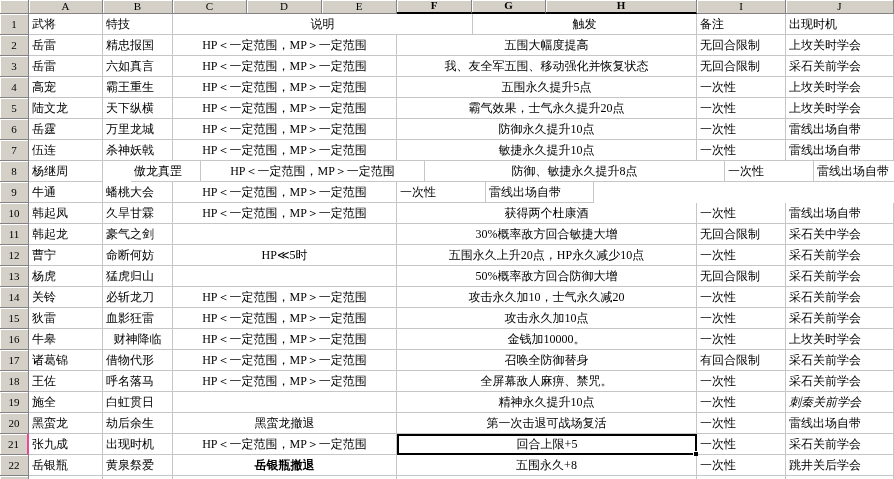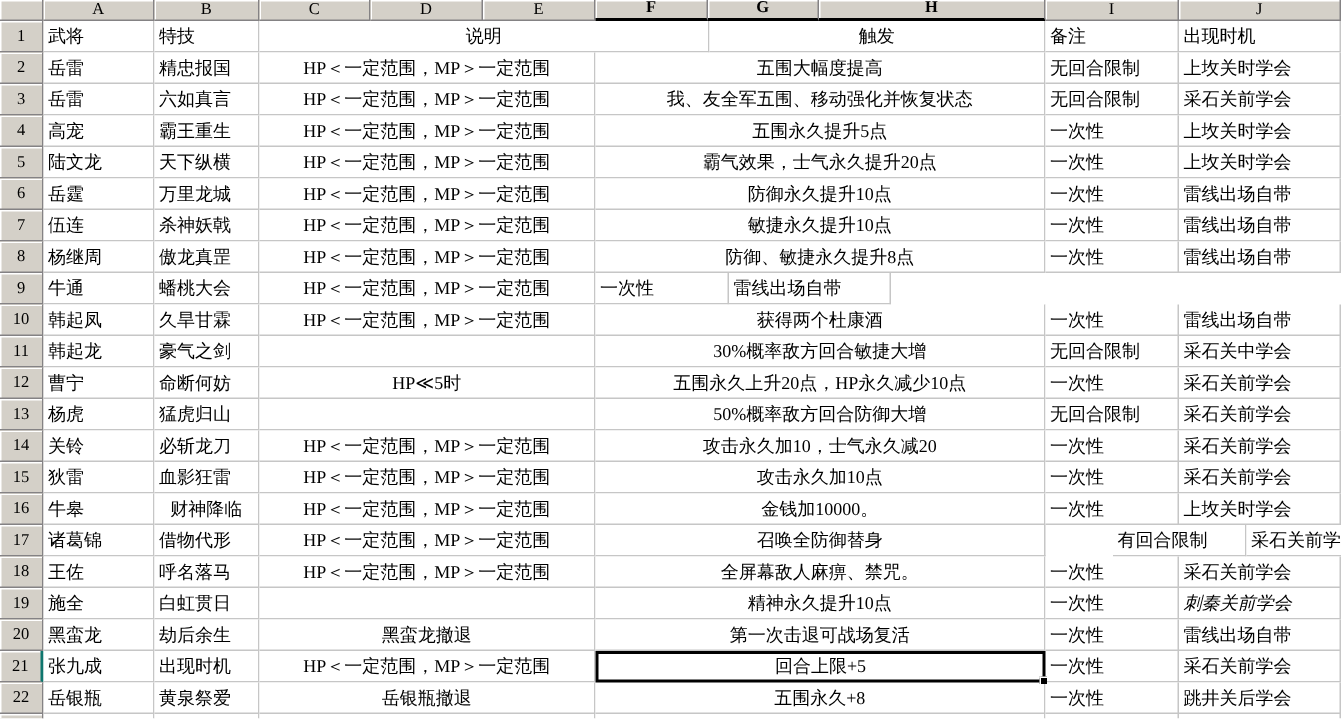--- a/index.html
+++ b/index.html
@@ -18,21 +18,21 @@
   }
   .hdr-cell.sel { font-weight:bold; border-bottom:2px solid #000; line-height:11px; }
   .grid-row { display:flex; height:21px; }
   .row-hdr {
     box-sizing:border-box; flex:none; width:29px; background:#d4d0c8;
     border-right:1px solid #848284; border-bottom:1px solid #848284;
     box-shadow:inset 1px 1px 0 #ffffff;
     font-size:11px; text-align:center; line-height:20px; overflow:hidden;
     user-select:none;
   }
-  .row-hdr.sel { font-weight:normal; border-right:2px solid #0f766e; }
+  .row-hdr.sel { font-weight:normal; border-right:2px solid #ec4899; }
   .cell {
     box-sizing:border-box; flex:none; background:#fff;
     border-right:1px solid #c6c6c6; border-bottom:1px solid #c6c6c6;
     line-height:20px; white-space:nowrap; overflow:hidden;
   }
   .cell.left { text-align:left; padding:0 3px; }
   .cell.center { text-align:center; }
   .cell.selected {
     border:2px solid #000; line-height:17px; overflow:visible;
     position:relative; z-index:2;
@@ -119,21 +119,21 @@
       <div class="cell left" style="width: 74px;">伍连</div>
       <div class="cell left" style="width: 70px;">杀神妖戟</div>
       <div class="cell center" style="width: 224px;">HP＜一定范围，MP＞一定范围</div>
       <div class="cell center" style="width: 300px;">敏捷永久提升10点</div>
       <div class="cell left" style="width: 89px;">一次性</div>
       <div class="cell left" style="width: 108px;">雷线出场自带</div>
     </div>
     <div class="grid-row">
       <div class="row-hdr">8</div>
       <div class="cell left" style="width: 74px;">杨继周</div>
-      <div class="cell left" style="width: 70px;">傲龙真罡</div>
+      <div class="cell left" style="width: 70px; margin-left: 28px;">傲龙真罡</div>
       <div class="cell center" style="width: 224px;">HP＜一定范围，MP＞一定范围</div>
       <div class="cell center" style="width: 300px;">防御、敏捷永久提升8点</div>
       <div class="cell left" style="width: 89px;">一次性</div>
       <div class="cell left" style="width: 108px;">雷线出场自带</div>
     </div>
     <div class="grid-row">
       <div class="row-hdr">9</div>
       <div class="cell left" style="width: 74px;">牛通</div>
       <div class="cell left" style="width: 70px;">蟠桃大会</div>
       <div class="cell center" style="width: 224px;">HP＜一定范围，MP＞一定范围</div>
@@ -202,21 +202,21 @@
       <div class="cell center" style="width: 300px;">金钱加10000。</div>
       <div class="cell left" style="width: 89px;">一次性</div>
       <div class="cell left" style="width: 108px;">上坆关时学会</div>
     </div>
     <div class="grid-row">
       <div class="row-hdr">17</div>
       <div class="cell left" style="width: 74px;">诸葛锦</div>
       <div class="cell left" style="width: 70px;">借物代形</div>
       <div class="cell center" style="width: 224px;">HP＜一定范围，MP＞一定范围</div>
       <div class="cell center" style="width: 300px;">召唤全防御替身</div>
-      <div class="cell left" style="width: 89px; margin-left: 45px;">有回合限制</div>
+      <div class="cell left" style="width: 89px;">有回合限制</div>
       <div class="cell left" style="width: 108px;">采石关前学会</div>
     </div>
     <div class="grid-row">
       <div class="row-hdr">18</div>
       <div class="cell left" style="width: 74px;">王佐</div>
       <div class="cell left" style="width: 70px;">呼名落马</div>
       <div class="cell center" style="width: 224px;">HP＜一定范围，MP＞一定范围</div>
       <div class="cell center" style="width: 300px;">全屏幕敌人麻痹、禁咒。</div>
       <div class="cell left" style="width: 89px;">一次性</div>
       <div class="cell left" style="width: 108px;">采石关前学会</div>
@@ -245,21 +245,21 @@
       <div class="cell left" style="width: 70px;">出现时机</div>
       <div class="cell center" style="width: 224px;">HP＜一定范围，MP＞一定范围</div>
       <div class="cell center selected" style="width: 300px;">回合上限+5<div class="fill-handle"></div></div>
       <div class="cell left" style="width: 89px;">一次性</div>
       <div class="cell left" style="width: 108px;">采石关前学会</div>
     </div>
     <div class="grid-row">
       <div class="row-hdr">22</div>
       <div class="cell left" style="width: 74px;">岳银瓶</div>
       <div class="cell left" style="width: 70px;">黄泉祭爱</div>
-      <div class="cell center" style="width: 224px;">岳银瓶撤退</div>
+      <div class="cell center" style="width: 224px; font-weight: bold;">岳银瓶撤退</div>
       <div class="cell center" style="width: 300px;">五围永久+8</div>
       <div class="cell left" style="width: 89px;">一次性</div>
       <div class="cell left" style="width: 108px;">跳井关后学会</div>
     </div>
     <div class="grid-row">
       <div class="row-hdr">23</div>
       <div class="cell left" style="width: 74px;"></div>
       <div class="cell left" style="width: 70px;"></div>
       <div class="cell center" style="width: 224px;"></div>
       <div class="cell center" style="width: 300px;"></div>

